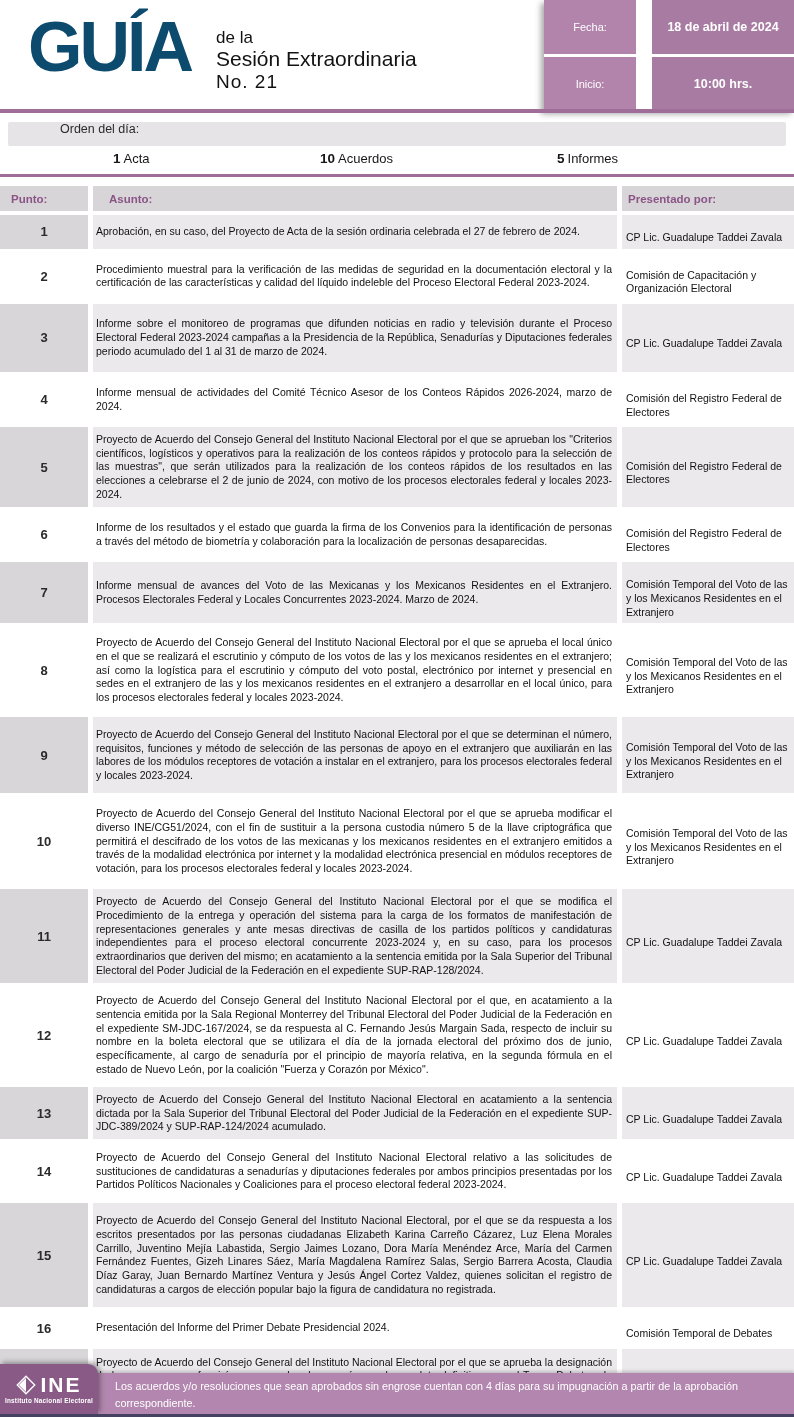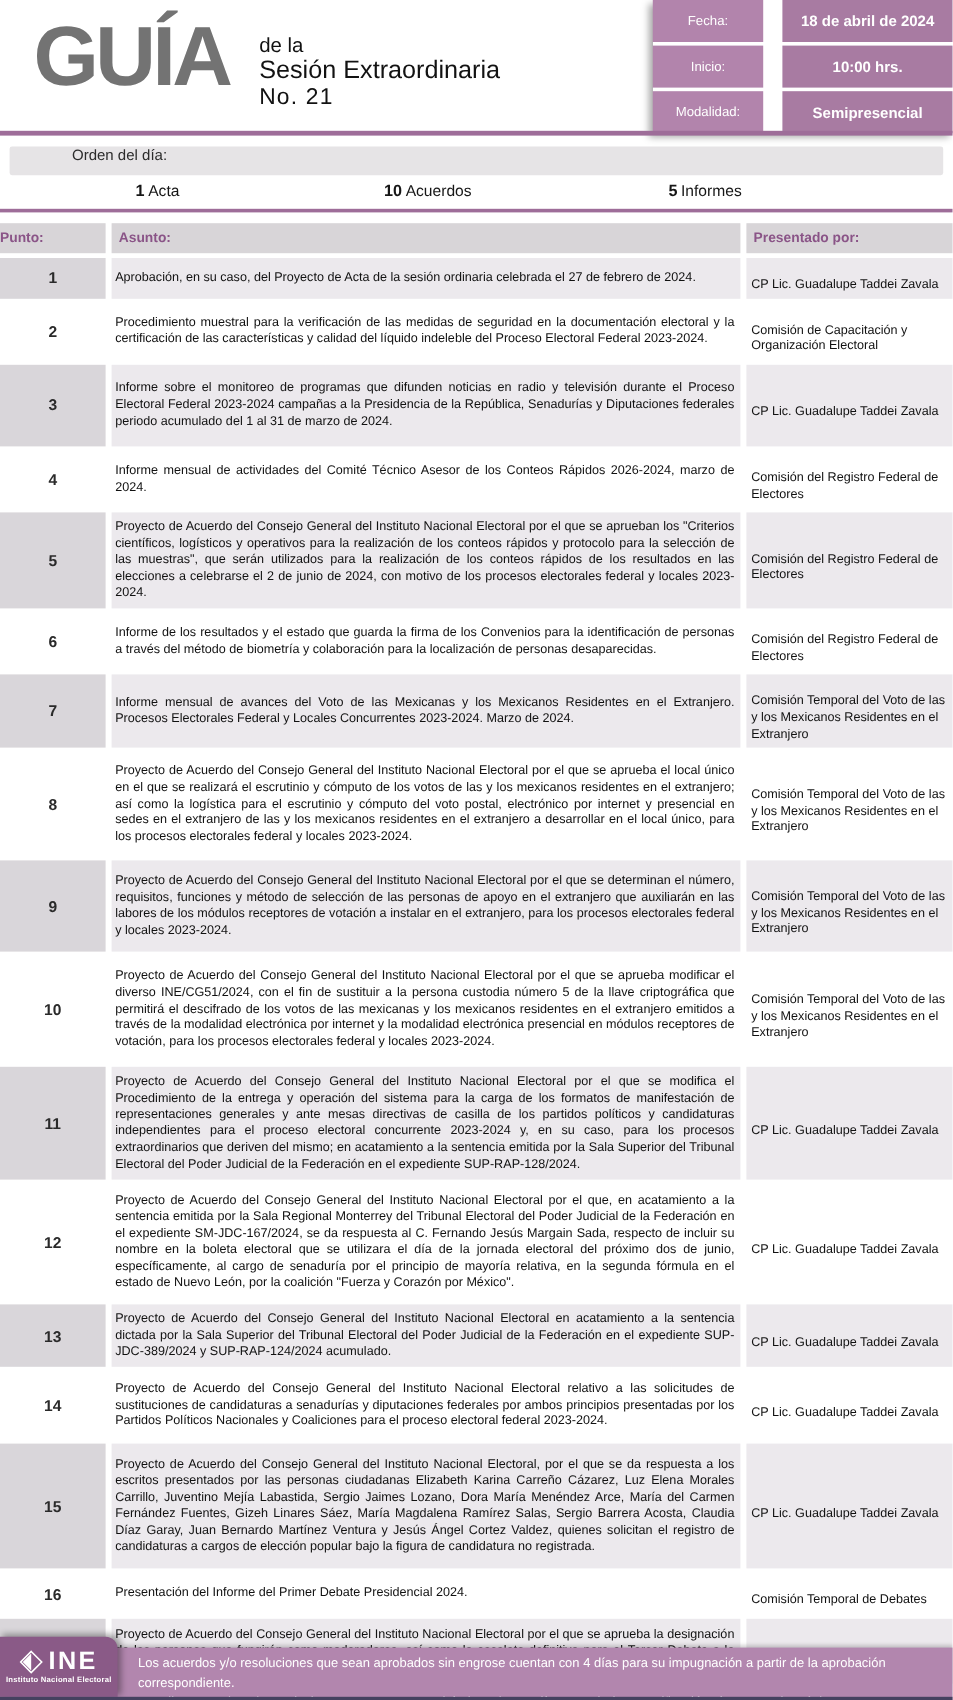--- a/index.html
+++ b/index.html
@@ -4,21 +4,21 @@
 <style>
   html,body{margin:0;padding:0;background:#fff;}
   .page{
     position:relative;width:794px;height:1417px;margin:0 auto;overflow:hidden;
     font-family:"Liberation Sans","DejaVu Sans",sans-serif;background:#fff;color:#1d1d1d;
   }
   
   .header{position:absolute;top:0;left:0;width:794px;height:108px;}
   .guia-title{
     position:absolute;left:28px;top:4px;font-size:70px;font-weight:800;
-    color:#737373;letter-spacing:-3px;line-height:1.25;
+    color:#0c4a6e;letter-spacing:-3px;line-height:1.25;
   }
   .subtitle{position:absolute;left:196px;top:28px;line-height:1.12;color:#121212;margin-left:20px;}
   .subtitle .s1{font-size:17px;font-weight:500;}
   .subtitle .s2{font-size:21px;font-weight:500;}
   .subtitle .s3{font-size:19px;font-weight:500;letter-spacing:1px;}
   .watermark{
     position:absolute;top:42px;right:244px;font-size:56px;font-weight:800;
     color:#dbd9db;letter-spacing:0px;line-height:1;
   }
   .info-box{
@@ -51,22 +51,22 @@
   .count.c2{left:557px;}
   .counts-rule{position:absolute;top:174px;left:0;width:794px;height:3px;background:#9e6d99;}
 
   
   .table{position:absolute;top:186px;left:0;width:794px;}
   .thead{display:flex;gap:5px;margin-bottom:4px;height:25px;}
   .thead .hcell{
     background:#d8d5d8;color:#8a5487;font-size:11.5px;font-weight:600;
     display:flex;align-items:center;
   }
-  .col-punto{width:88px;flex:none;padding-left:0;box-sizing:border-box;}
-  .col-asunto{width:524px;flex:none;padding-left:6px;box-sizing:border-box;}
+  .col-punto{width:88px;flex:none;padding-left:11px;box-sizing:border-box;}
+  .col-asunto{width:524px;flex:none;padding-left:16px;box-sizing:border-box;}
   .col-pres{flex:1;padding-left:6px;box-sizing:border-box;}
   .trow{display:flex;gap:5px;margin-bottom:4px;}
   .cell{box-sizing:border-box;display:flex;align-items:center;}
   .cell.punto{width:88px;flex:none;justify-content:center;font-size:13px;font-weight:700;color:#2a2a2a;}
   .cell.asunto{width:524px;flex:none;padding:5px 5px 5px 3px;}
   .cell.asunto .txt{width:100%;text-align:justify;font-size:10.5px;line-height:1.3;color:#111;}
   .cell.pres{flex:1;padding:16px 2px 4px 4px;}
   .cell.pres .txt{width:100%;font-size:10.5px;line-height:1.3;color:#111;}
   .trow:nth-child(odd) .cell.punto{background:#d9d6da;}
   .trow:nth-child(odd) .cell.asunto,
@@ -106,24 +106,20 @@
     </div>
     <div class="info-box">
       <div class="info-row">
         <div class="info-label">Fecha:</div>
         <div class="info-value">18 de abril de 2024</div>
       </div>
       <div class="info-row">
         <div class="info-label">Inicio:</div>
         <div class="info-value">10:00 hrs.</div>
       </div>
-      <div class="info-row">
-        <div class="info-label">Modalidad:</div>
-        <div class="info-value">Semipresencial</div>
-      </div>
     </div>
   </div>
   <div class="header-rule"></div>
 
   <div class="orden-bar">
     <span>Orden del día:</span>
   </div>
   <div class="counts">
     <span class="count c0"><b>1</b><span>Acta</span></span>
     <span class="count c1"><b>10</b><span>Acuerdos</span></span>

